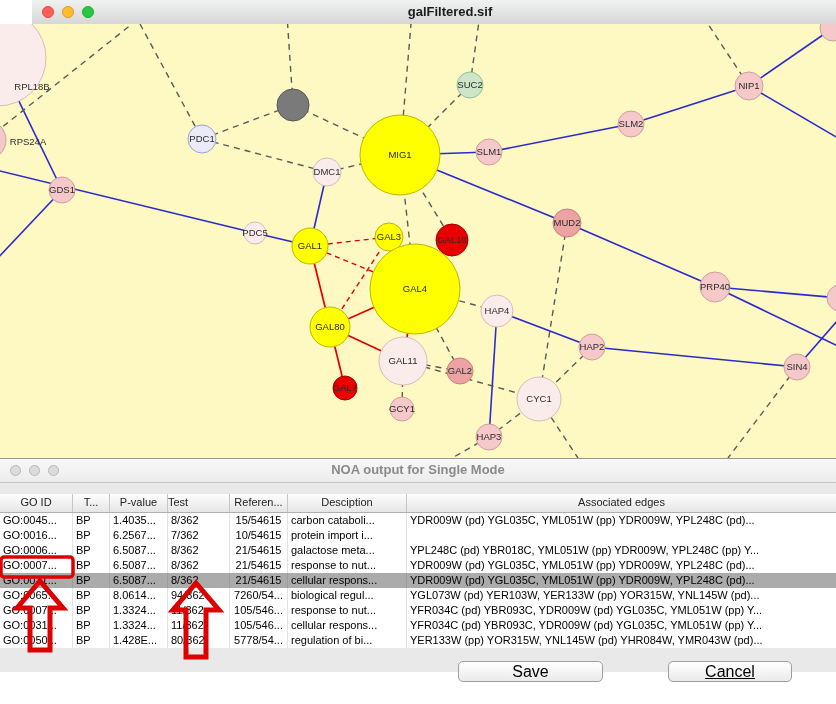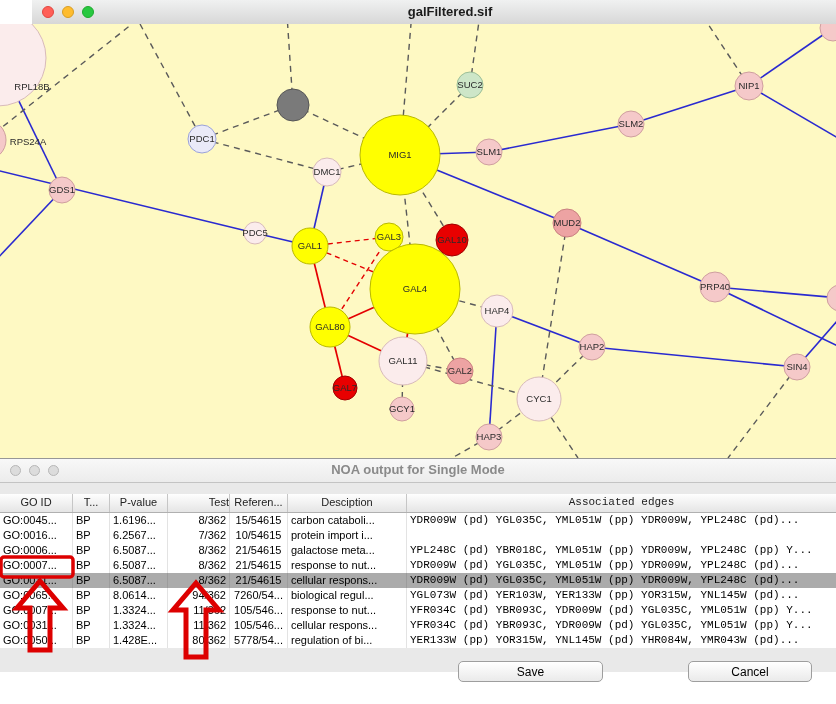--- a/index.html
+++ b/index.html
@@ -28,27 +28,27 @@
 
   
   .table{position:absolute;top:23px;left:0;width:836px;background:#6d28d9;margin-top:12px;}
   .thead{display:flex;height:18px;background:linear-gradient(#fefefe,#e5e5e5);border-bottom:1px solid #b0b0b0;}
   .hcell{box-sizing:border-box;border-right:1px solid #c6c6c6;font-size:11px;line-height:17px;text-align:center;color:#222;overflow:hidden;white-space:nowrap;}
   .trow{display:flex;height:15px;background:#fff;}
   .trow.selected{background:#ababab;}
   .tcell{box-sizing:border-box;border-right:1px solid #e3e3e3;font-size:11px;line-height:15px;padding:0 3px;overflow:hidden;white-space:nowrap;color:#000;}
   .trow.selected .tcell{border-right-color:#9c9c9c;}
   .col0{width:73px}.col1{width:37px}.col2{width:58px}
-  .col3{width:62px;text-align:right}.col4{width:58px;text-align:center}
-  .col5{width:119px}.col6{width:429px;border-right:none !important;font-family:Liberation Mono, monospace;}
-
-  
-  .btn{position:absolute;height:21px;border-radius:5px;border:1px solid #9e9e9e;background:linear-gradient(#ffffff,#eaeaea);font-family:"Liberation Sans",sans-serif;font-size:12px;color:#000;box-shadow:inset 0 1px 0 rgba(255,255,255,.7);}
+  .col3{width:62px;text-align:left}.col4{width:58px;text-align:center}
+  .col5{width:119px}.col6{width:429px;border-right:none !important;}
+
+  
+  .btn{position:absolute;height:21px;border-radius:5px;border:1px solid #9e9e9e;background:linear-gradient(#ffffff,#eaeaea);font-family:"Liberation Sans",sans-serif;font-size:16px;color:#000;box-shadow:inset 0 1px 0 rgba(255,255,255,.7);}
   .btn-save{left:458px;top:202px;width:145px;}
-  .btn-cancel{left:688px;top:202px;width:124px;}
+  .btn-cancel{left:668px;top:202px;width:124px;text-decoration:underline;}
 
   
   .overlay{position:absolute;left:0;top:0;pointer-events:none;z-index:60;}
 </style>
 </head>
 <body>
 
 <div class="stage">
 
   <section class="win win-top">
@@ -193,21 +193,21 @@
           <div class="hcell col2">P-value</div>
           <div class="hcell col3">Test</div>
           <div class="hcell col4">Referen...</div>
           <div class="hcell col5">Desciption</div>
           <div class="hcell col6">Associated edges</div>
         </div>
       <div class="tbody">
           <div class="trow">
             <div class="tcell col0">GO:0045...</div>
             <div class="tcell col1">BP</div>
-            <div class="tcell col2">1.6196...</div>
+            <div class="tcell col2">1.4035...</div>
             <div class="tcell col3">8/362</div>
             <div class="tcell col4">15/54615</div>
             <div class="tcell col5">carbon cataboli...</div>
             <div class="tcell col6">YDR009W (pd) YGL035C, YML051W (pp) YDR009W, YPL248C (pd)...</div>
           </div>
           <div class="trow">
             <div class="tcell col0">GO:0016...</div>
             <div class="tcell col1">BP</div>
             <div class="tcell col2">6.2567...</div>
             <div class="tcell col3">7/362</div>

